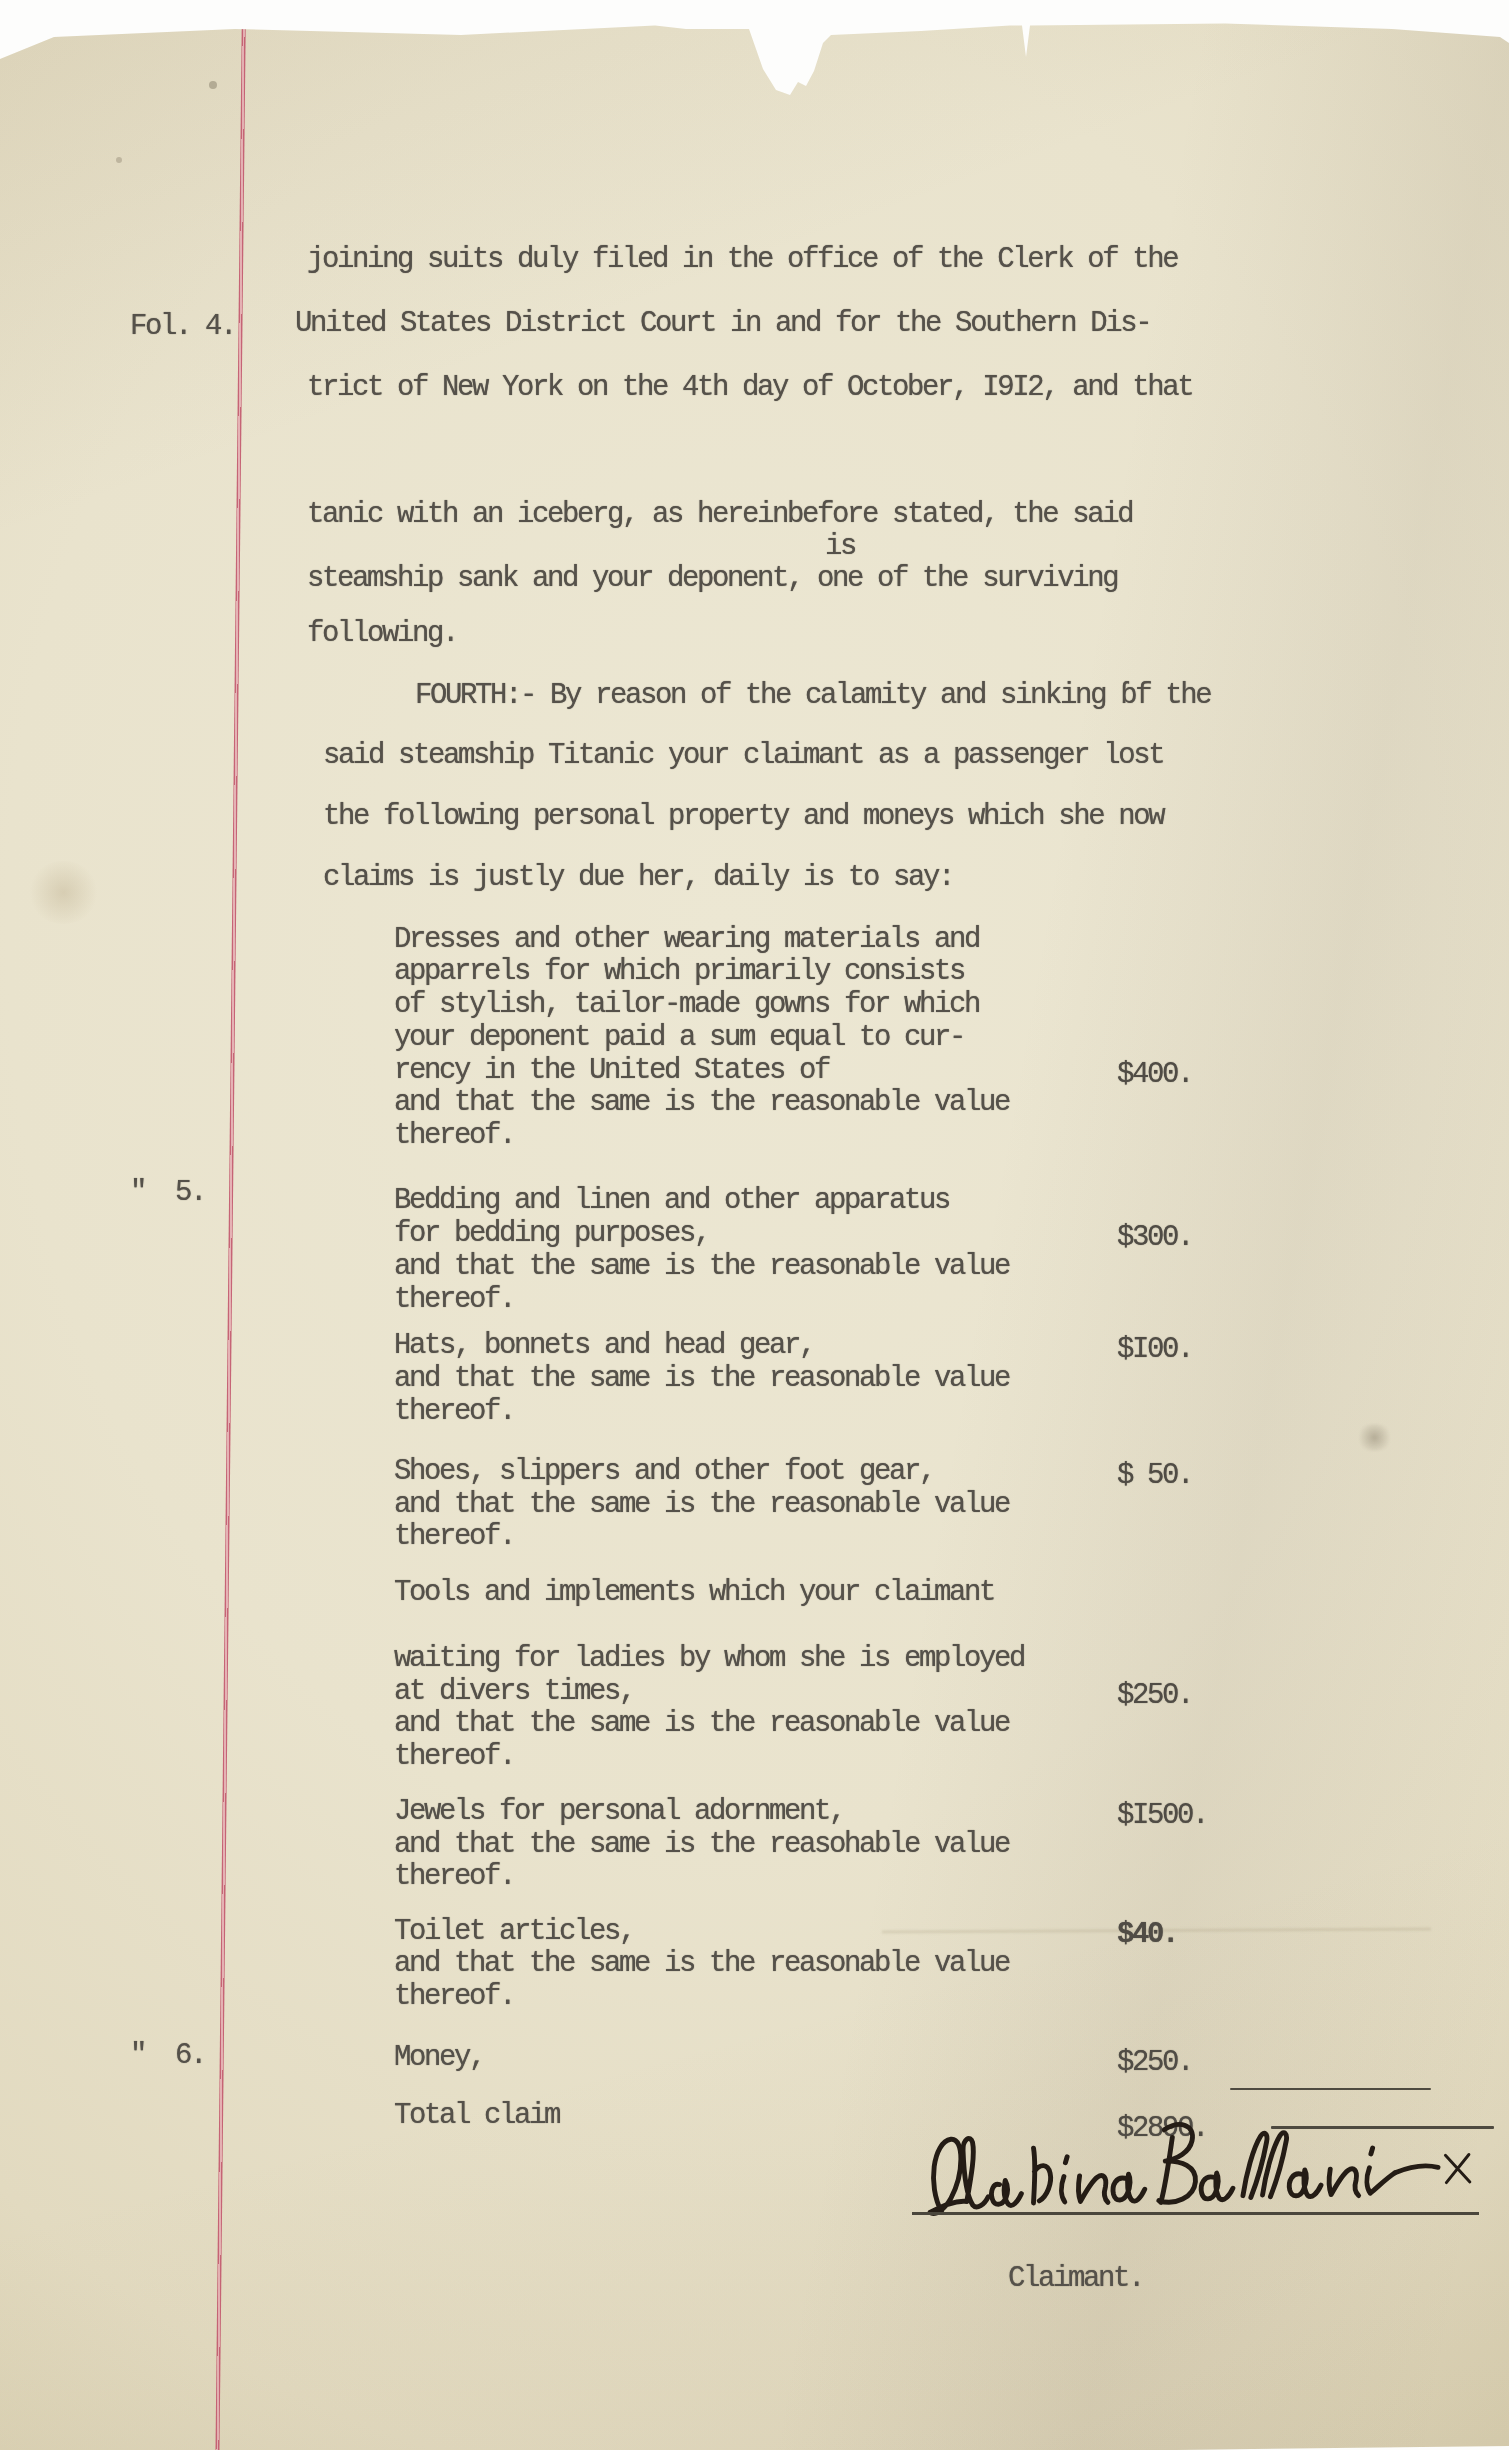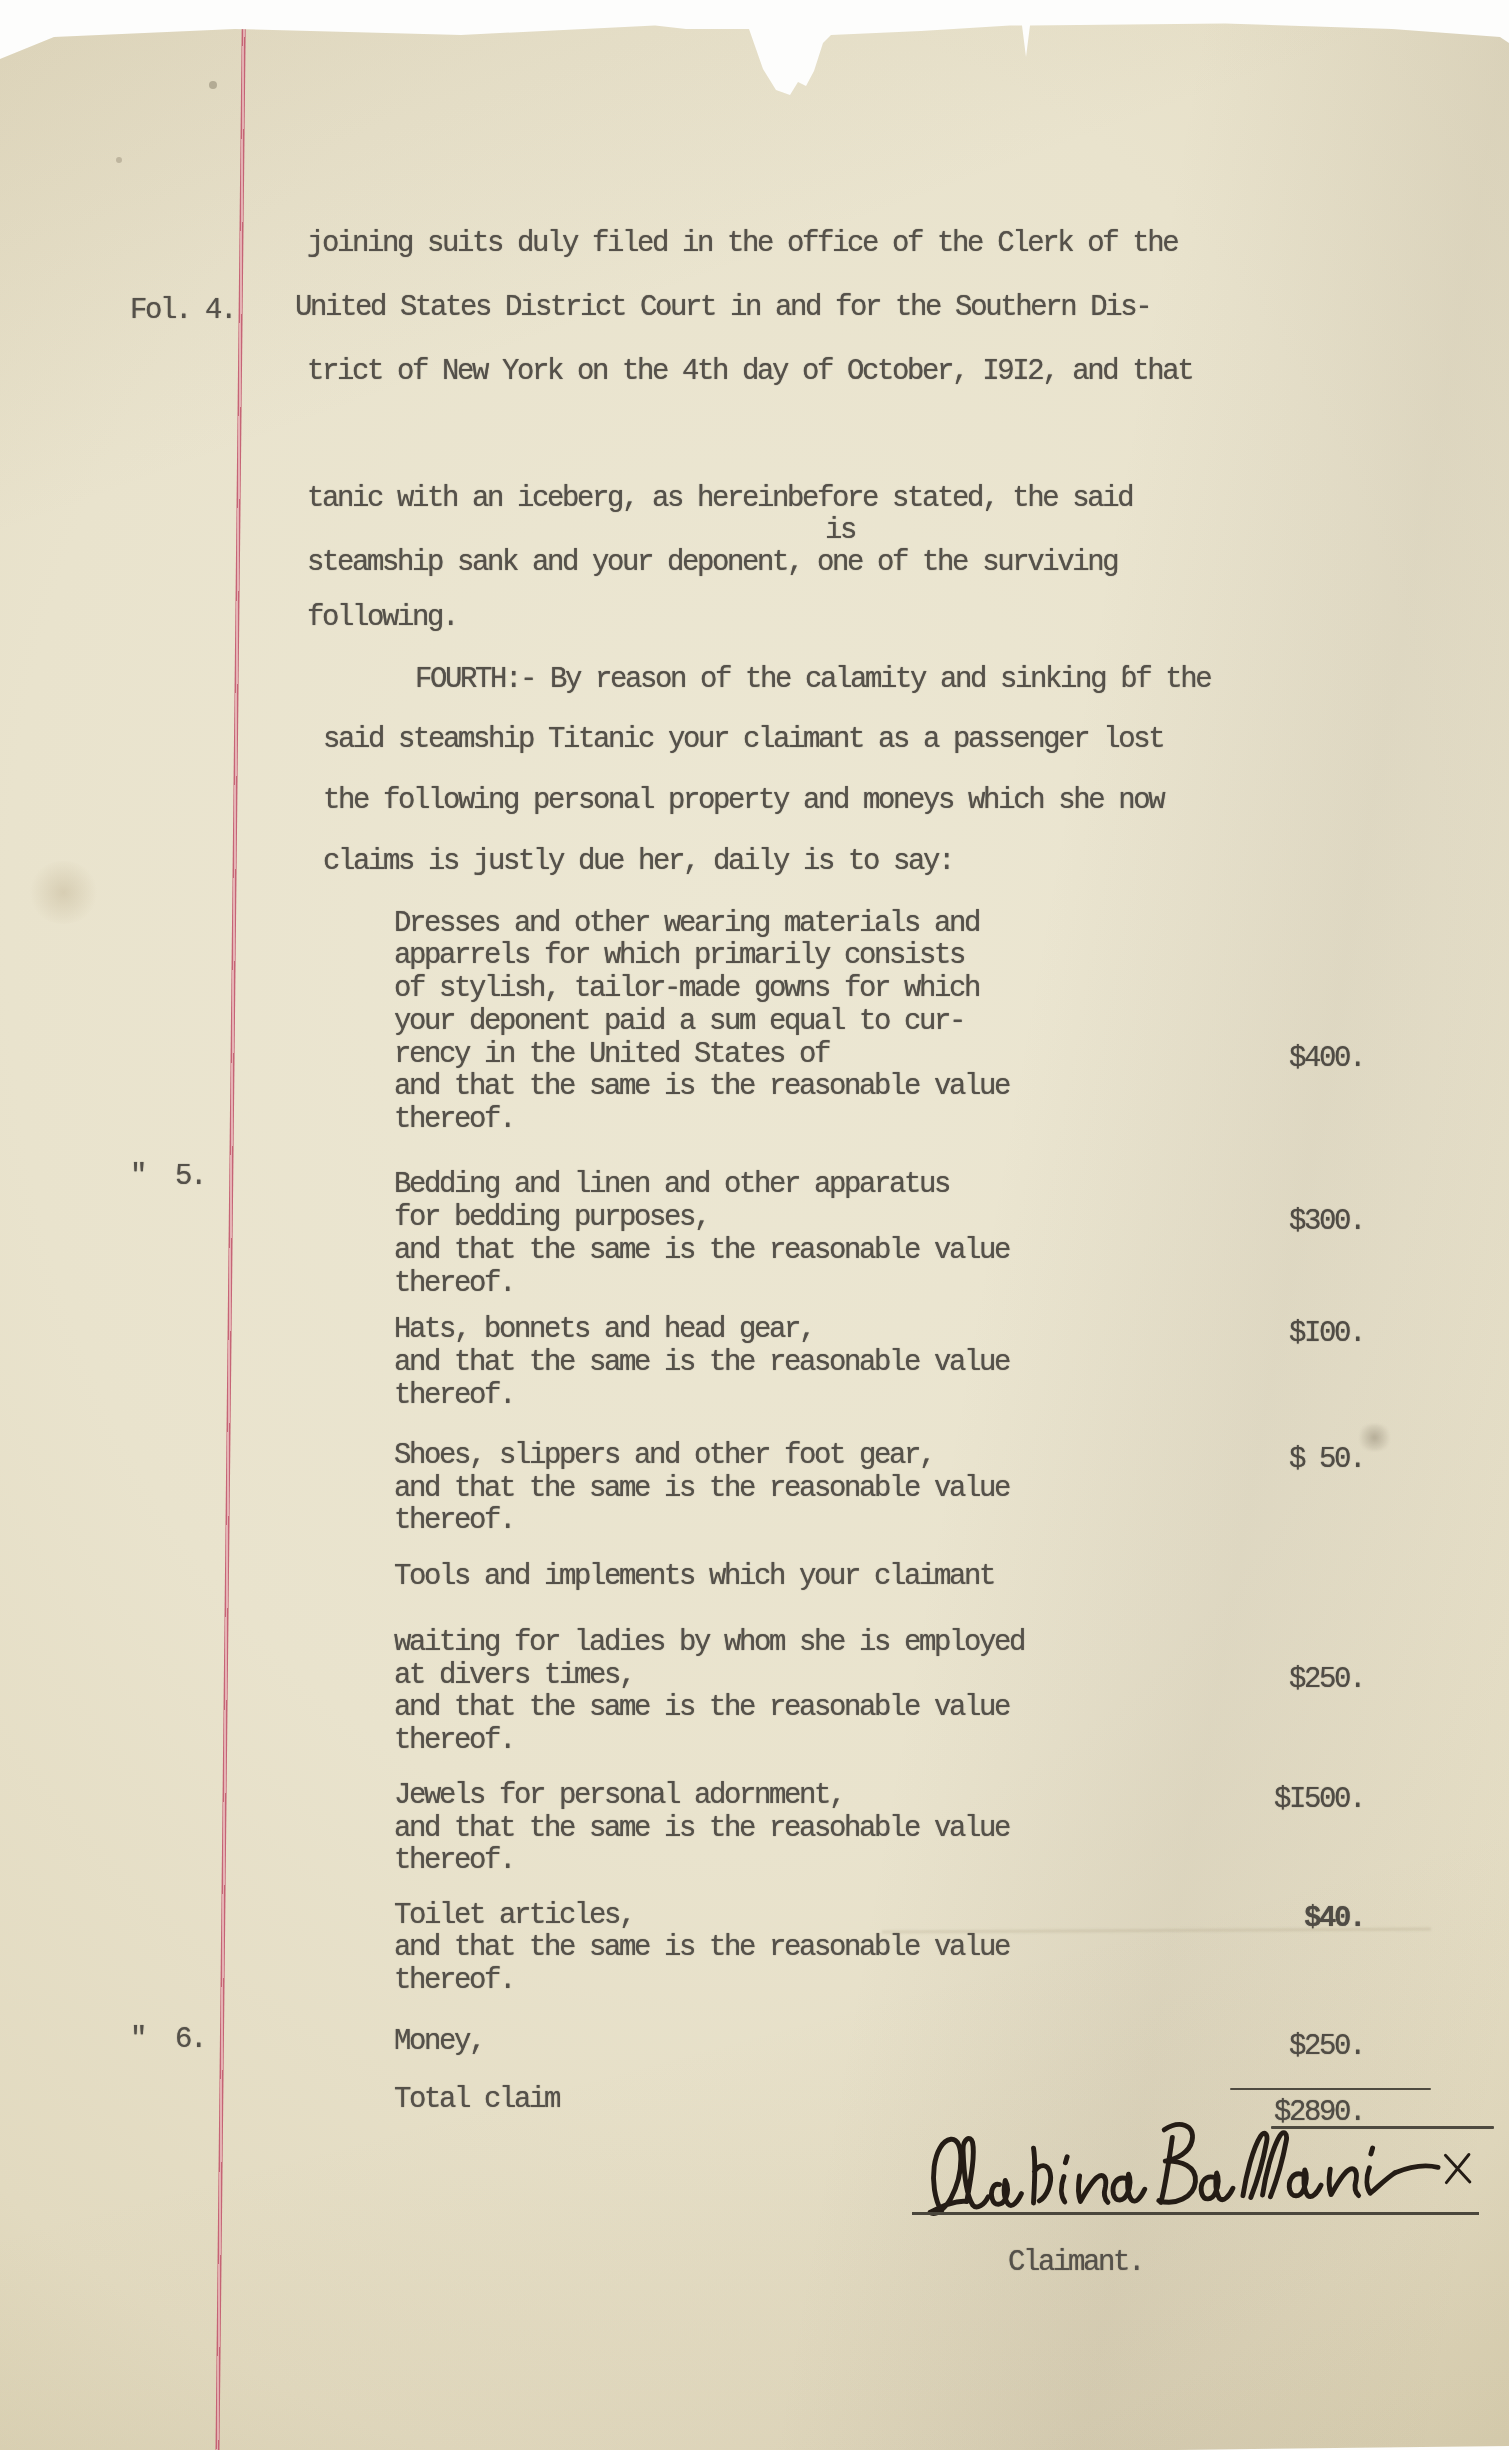--- a/index.html
+++ b/index.html
@@ -20,22 +20,22 @@
     background:
       linear-gradient(160deg, rgba(150,130,90,.12), transparent 18%),
       linear-gradient(-15deg, rgba(150,130,90,.10), transparent 22%),
       linear-gradient(100deg, transparent 62%, rgba(125,112,92,.10) 78%, transparent 96%);
   }
   .red-rule{position:absolute;left:242px;top:0;width:3.9px;height:2470px;
     background:linear-gradient(90deg,#c2566c 0 1px, rgba(228,163,173,.85) 1px 2.9px, #c2566c 2.9px 3.9px);
     transform:rotate(0.62deg);transform-origin:top left;opacity:.9;}
   .typed{position:absolute;font:29px/1.15 "Liberation Mono","DejaVu Sans Mono",monospace;
     letter-spacing:-2.4px;color:#55514a;white-space:pre;
-    text-shadow:0 0 1px rgba(80,76,68,.85);}
-  .val{left:1117px;width:247px;text-align:right;color:#504c45;}
+    text-shadow:0 0 1px rgba(80,76,68,.85);margin-top:16px;}
+  .val{left:1117px;width:247px;text-align:left;color:#504c45;}
   .rule{position:absolute;background:#4e4a40;border-radius:1px;}
   .stain{position:absolute;border-radius:50%;pointer-events:none;}
   .stain1{left:27.4px;top:861px;width:73px;height:63px;background:radial-gradient(circle,rgba(160,140,100,.25),transparent 70%);}
   .stain2{left:1356px;top:1424px;width:37px;height:27.4px;background:radial-gradient(circle,rgba(110,100,80,.38),transparent 70%);filter:blur(1px);}
   .speck1{left:209px;top:81px;width:7.8px;height:7.8px;background:rgba(125,115,95,.45);}
   .speck2{left:116px;top:157px;width:5.9px;height:5.9px;background:rgba(125,115,95,.35);}
   .crease{position:absolute;left:882px;top:1929px;width:549px;height:2.9px;
     background:rgba(140,125,95,.18);filter:blur(1px);transform:rotate(-.3deg);}
   .signature{position:absolute;left:907px;top:2107px;width:573px;height:123px;}
   .sig-underline{position:absolute;left:912px;top:2212px;width:567px;height:2.9px;background:#4a463c;}

